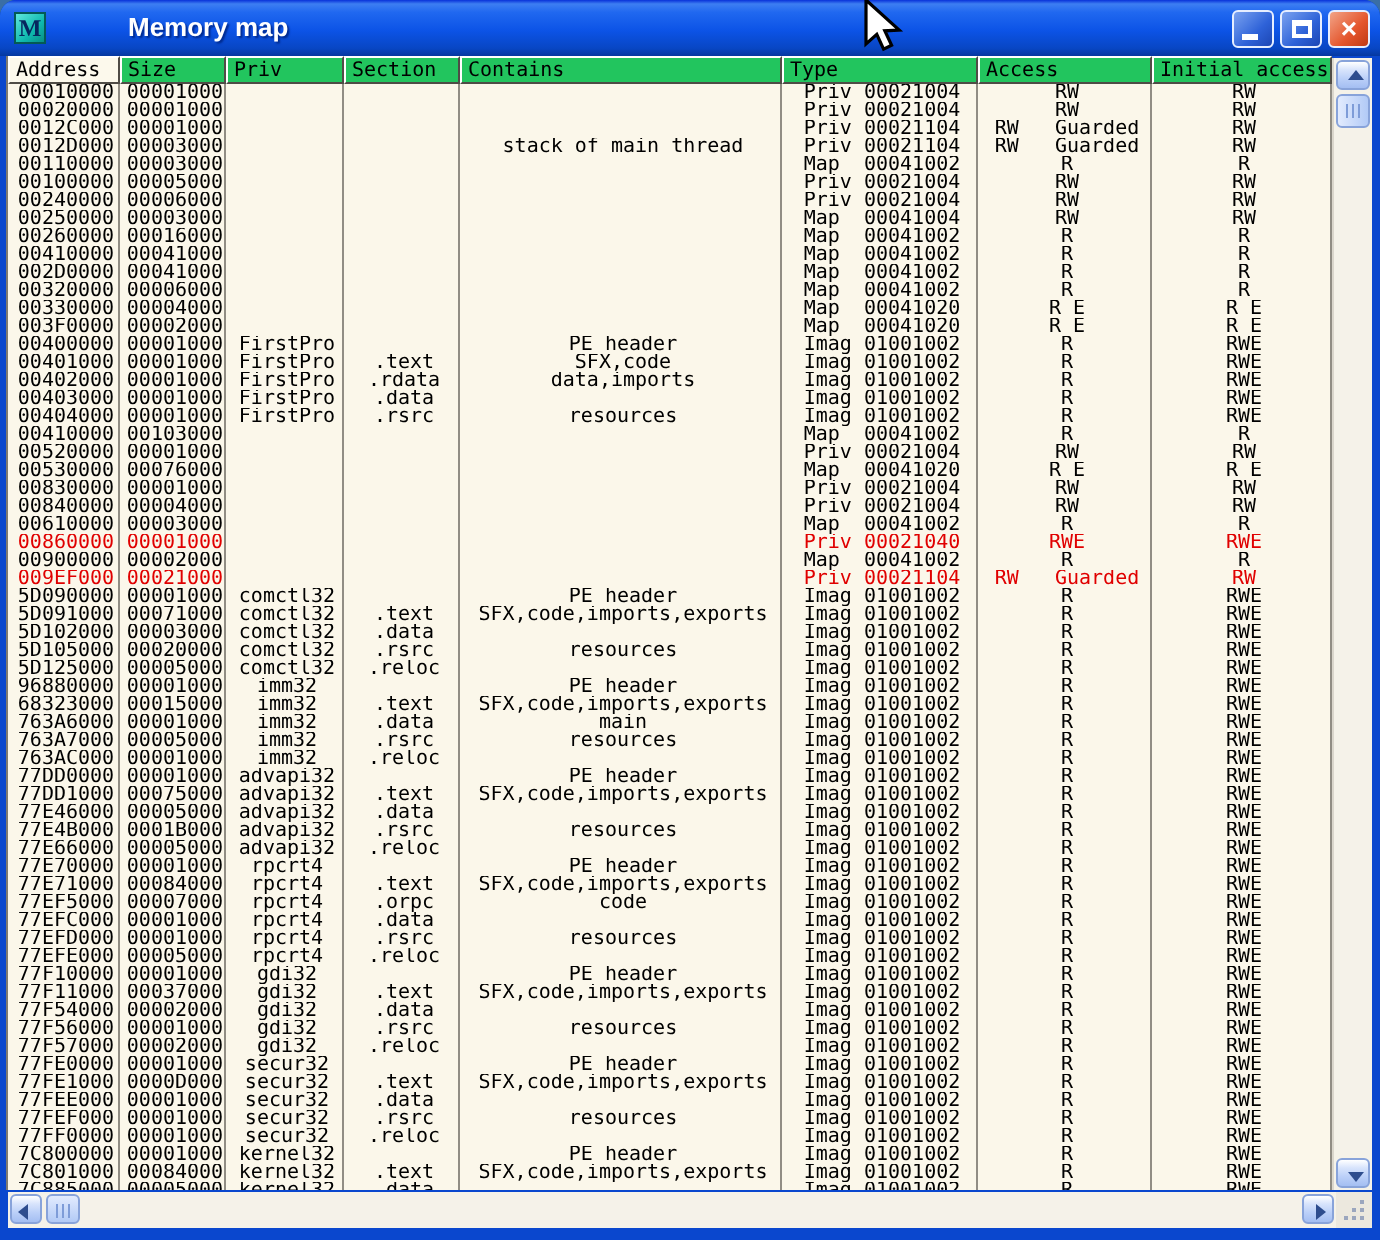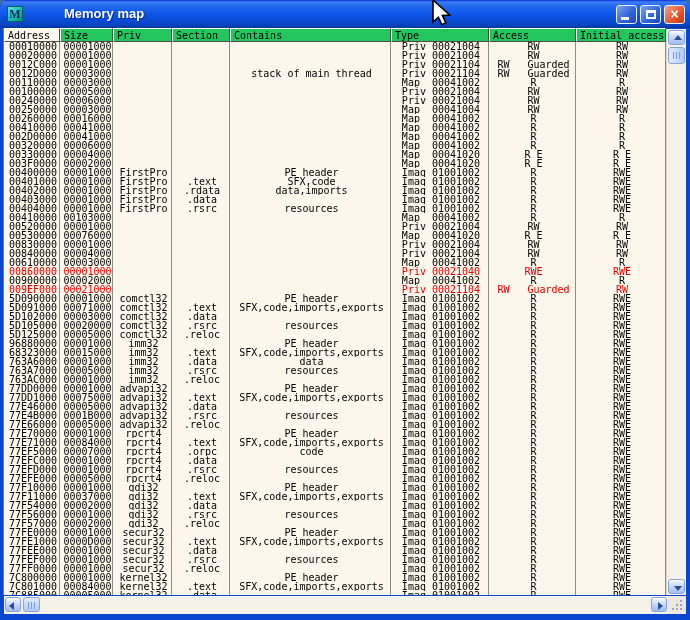--- a/index.html
+++ b/index.html
@@ -491,21 +491,21 @@
           <div class="tcell">SFX,code,imports,exports</div>
           <div class="tcell">Imag 01001002</div>
           <div class="tcell">R</div>
           <div class="tcell">RWE</div>
         </div>
         <div class="trow">
           <div class="tcell">763A6000</div>
           <div class="tcell">00001000</div>
           <div class="tcell">imm32</div>
           <div class="tcell">.data</div>
-          <div class="tcell">data</div>
+          <div class="tcell">main</div>
           <div class="tcell">Imag 01001002</div>
           <div class="tcell">R</div>
           <div class="tcell">RWE</div>
         </div>
         <div class="trow">
           <div class="tcell">763A7000</div>
           <div class="tcell">00005000</div>
           <div class="tcell">imm32</div>
           <div class="tcell">.rsrc</div>
           <div class="tcell">resources</div>

